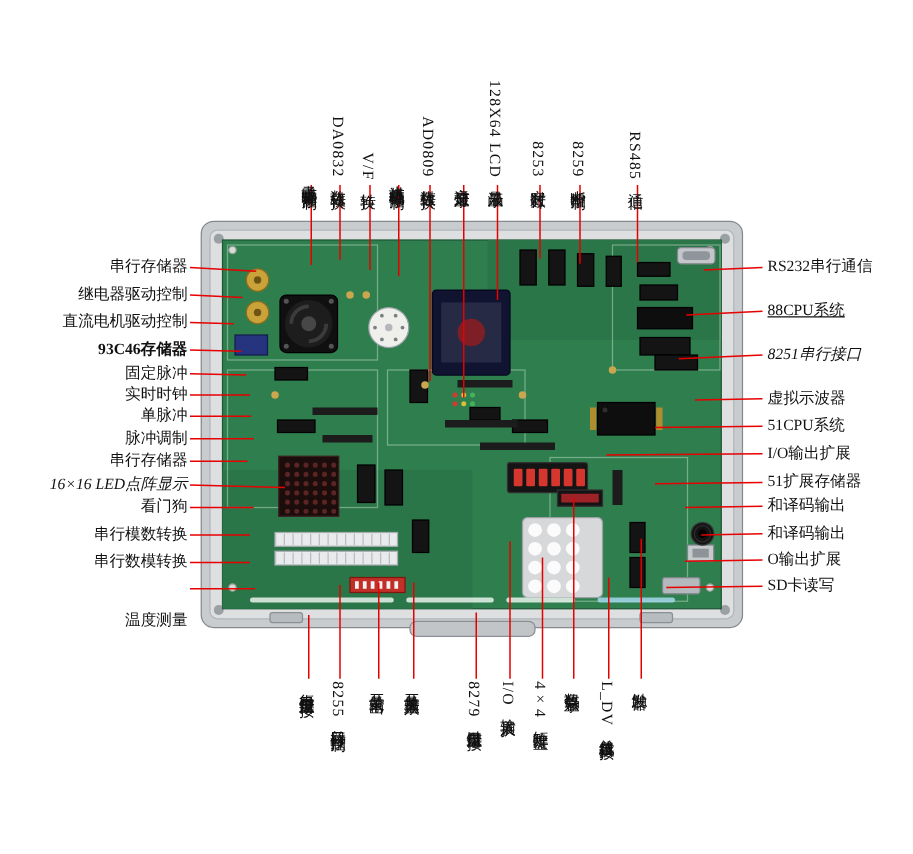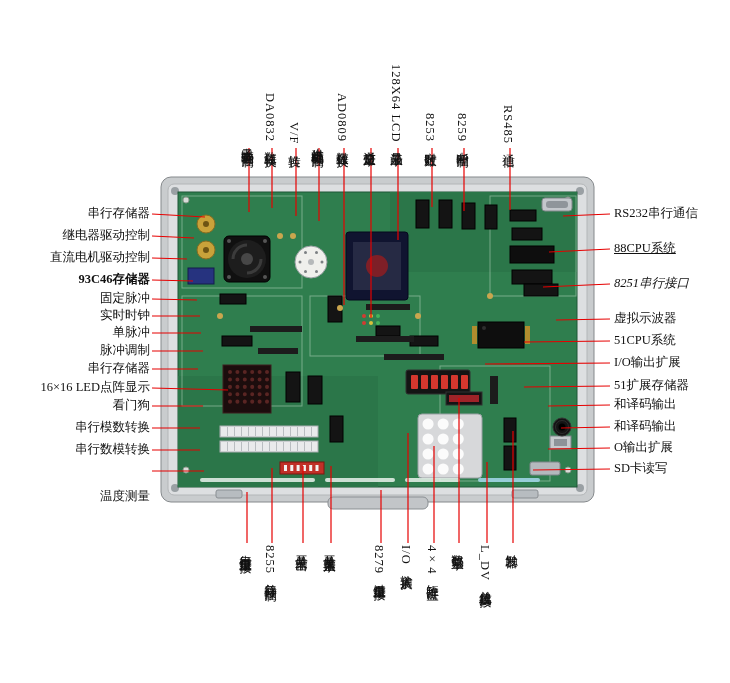--- a/index.html
+++ b/index.html
@@ -301,21 +301,21 @@
     </div>
 <div class="lbl lbl-h lbl-left" style="top: 206px;">串行存储器</div>
     <div class="lbl lbl-h lbl-left" style="top: 228px;">继电器驱动控制</div>
     <div class="lbl lbl-h lbl-left" style="top: 250px;">直流电机驱动控制</div>
     <div class="lbl lbl-h lbl-left" style="top: 272px; font-weight: bold;">93C46存储器</div>
     <div class="lbl lbl-h lbl-left" style="top: 291px;">固定脉冲</div>
     <div class="lbl lbl-h lbl-left" style="top: 308px;">实时时钟</div>
     <div class="lbl lbl-h lbl-left" style="top: 325px;">单脉冲</div>
     <div class="lbl lbl-h lbl-left" style="top: 343px;">脉冲调制</div>
     <div class="lbl lbl-h lbl-left" style="top: 361px;">串行存储器</div>
-    <div class="lbl lbl-h lbl-left" style="top: 380px;">16×16 LED点阵显示</div>
+    <div class="lbl lbl-h lbl-left" style="top: 380px; font-style: italic;">16×16 LED点阵显示</div>
     <div class="lbl lbl-h lbl-left" style="top: 398px;">看门狗</div>
     <div class="lbl lbl-h lbl-left" style="top: 420px;">串行模数转换</div>
     <div class="lbl lbl-h lbl-left" style="top: 442px;">串行数模转换</div>
     <div class="lbl lbl-h lbl-left" style="top: 489px;">温度测量</div>
     <div class="lbl lbl-h lbl-right" style="top: 206px;">RS232串行通信</div>
     <div class="lbl lbl-h lbl-right" style="top: 241px; text-decoration: underline;">88CPU系统</div>
     <div class="lbl lbl-h lbl-right" style="top: 276px; font-style: italic;">8251串行接口</div>
     <div class="lbl lbl-h lbl-right" style="top: 311px;">虚拟示波器</div>
     <div class="lbl lbl-h lbl-right" style="top: 333px;">51CPU系统</div>
     <div class="lbl lbl-h lbl-right" style="top: 355px;">I/O输出扩展</div>

